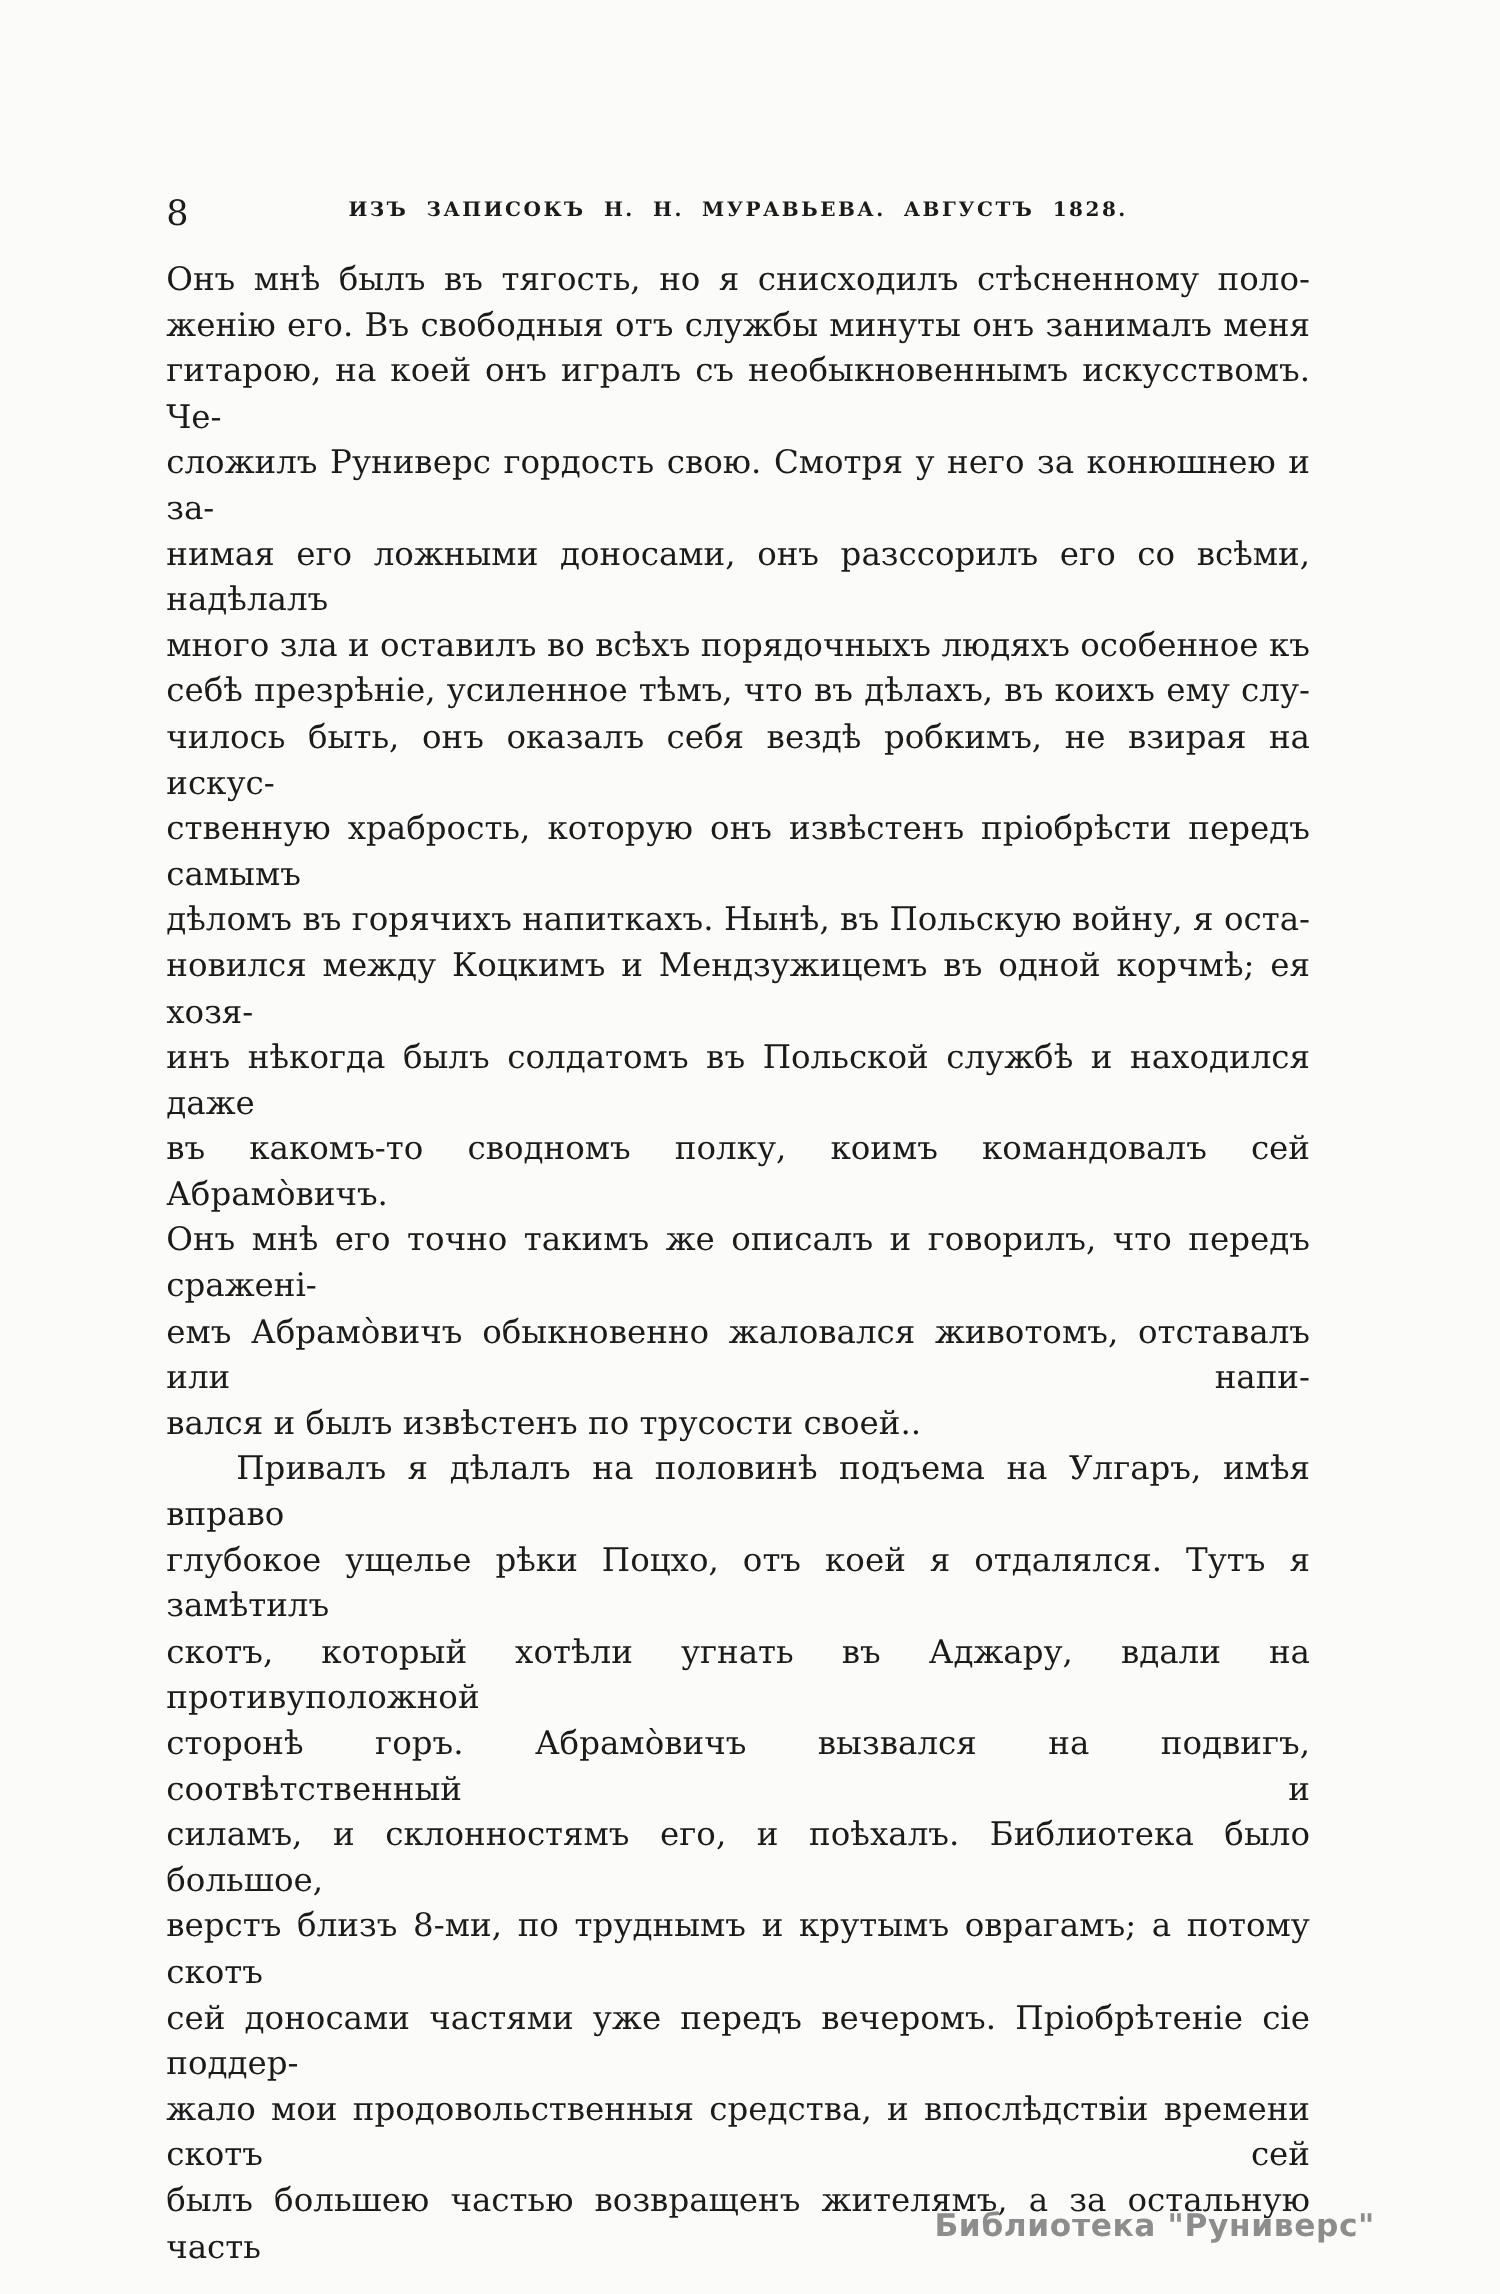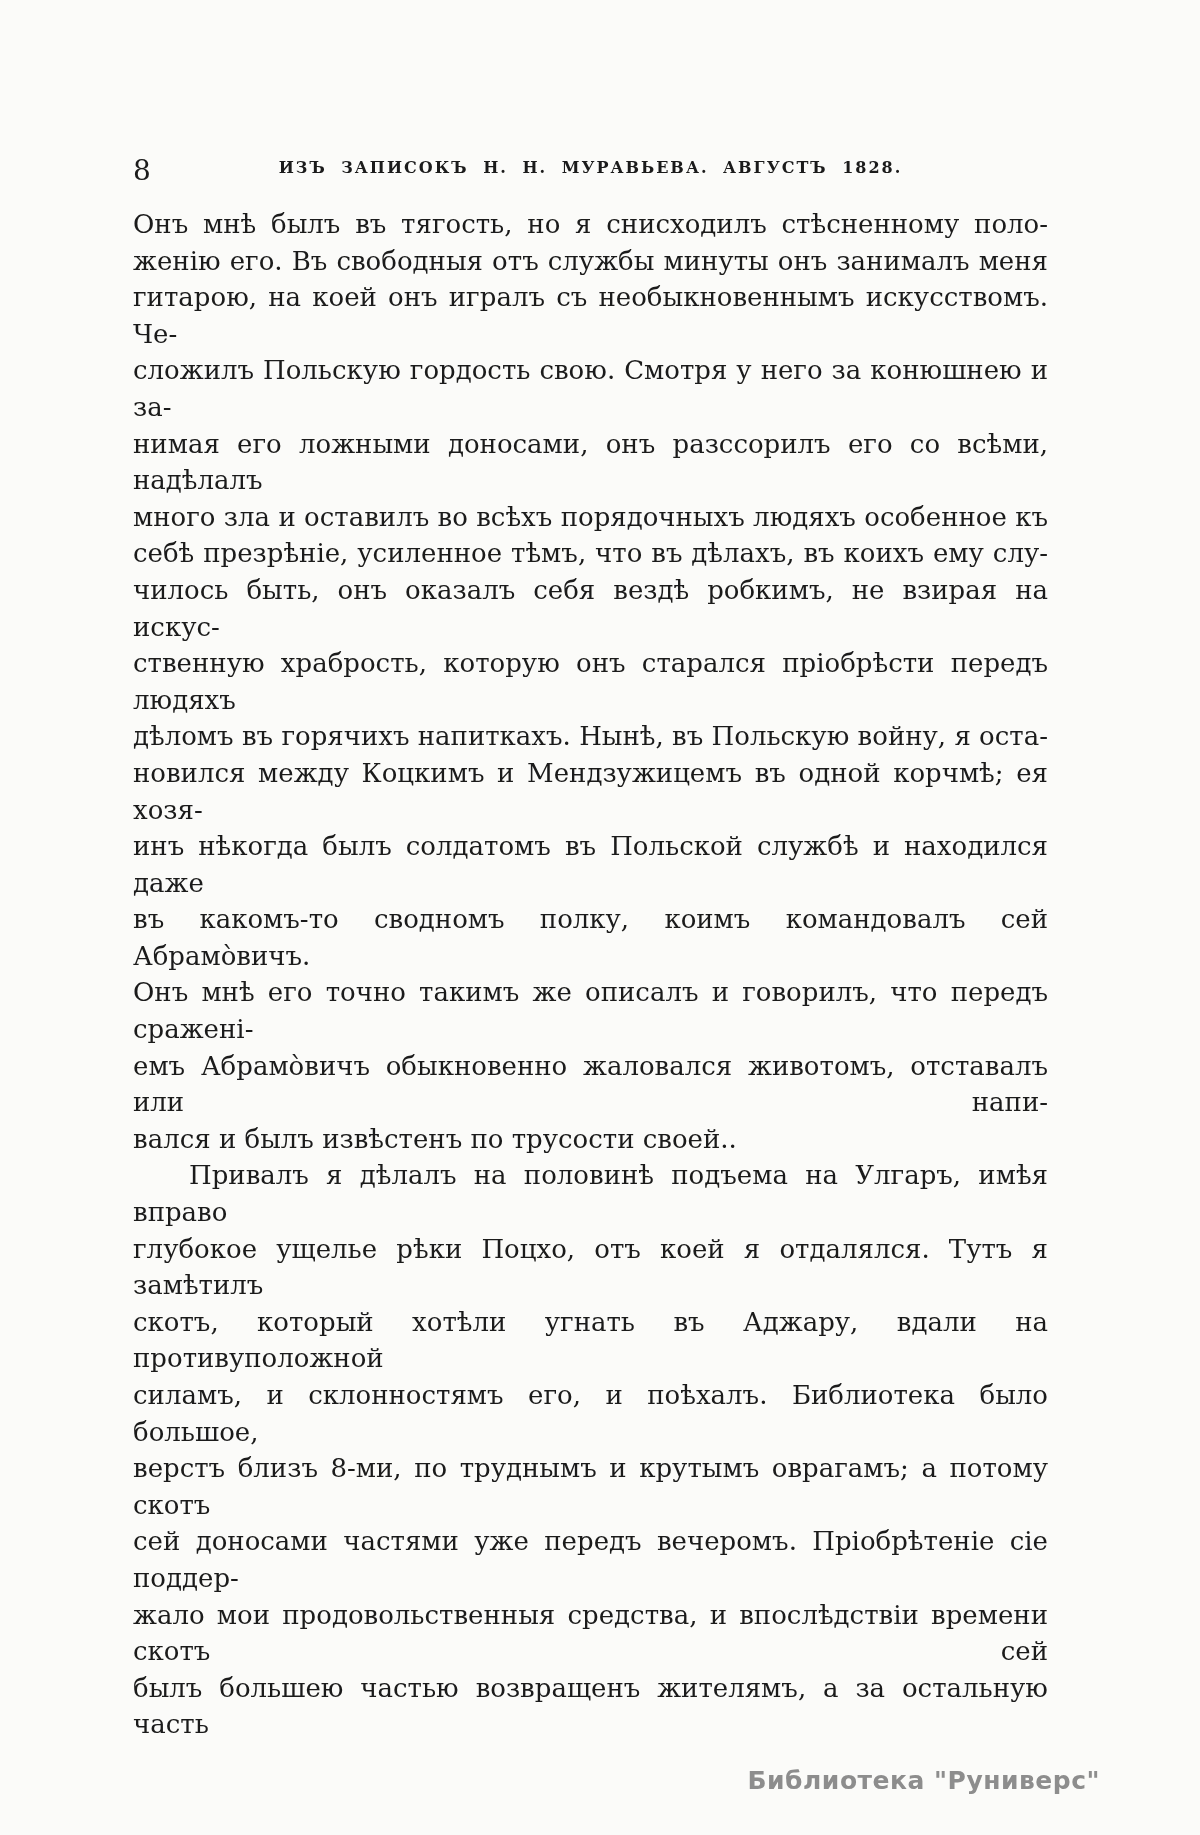--- a/index.html
+++ b/index.html
@@ -69,38 +69,39 @@
   <div class="header">
     <span class="page-number">8</span>
     <span class="header-title">ИЗЪ ЗАПИСОКЪ Н. Н. МУРАВЬЕВА. АВГУСТЪ 1828.</span>
   </div>
 
   <div class="body-text">
       <div class="paragraph">
         <div class="line">Онъ мнѣ былъ въ тягость, но я снисходилъ стѣсненному поло-</div>
         <div class="line">женію его. Въ свободныя отъ службы минуты онъ занималъ меня</div>
         <div class="line">гитарою, на коей онъ игралъ съ необыкновеннымъ искусствомъ. Че-</div>
-        <div class="line">сложилъ Польскую гордость свою. Смотря у него за конюшнею и за-</div>
+        <div class="line">сложилъ Руниверс гордость свою. Смотря у него за конюшнею и за-</div>
         <div class="line">нимая его ложными доносами, онъ разссорилъ его со всѣми, надѣлалъ</div>
         <div class="line">много зла и оставилъ во всѣхъ порядочныхъ людяхъ особенное къ</div>
         <div class="line">себѣ презрѣніе, усиленное тѣмъ, что въ дѣлахъ, въ коихъ ему слу-</div>
         <div class="line">чилось быть, онъ оказалъ себя вездѣ робкимъ, не взирая на искус-</div>
-        <div class="line">ственную храбрость, которую онъ старался пріобрѣсти передъ людяхъ</div>
+        <div class="line">ственную храбрость, которую онъ извѣстенъ пріобрѣсти передъ самымъ</div>
         <div class="line">дѣломъ въ горячихъ напиткахъ. Нынѣ, въ Польскую войну, я оста-</div>
         <div class="line">новился между Коцкимъ и Мендзужицемъ въ одной корчмѣ; ея хозя-</div>
         <div class="line">инъ нѣкогда былъ солдатомъ въ Польской службѣ и находился даже</div>
         <div class="line">въ какомъ-то сводномъ полку, коимъ командовалъ сей Абрамо̀вичъ.</div>
         <div class="line">Онъ мнѣ его точно такимъ же описалъ и говорилъ, что передъ сражені-</div>
         <div class="line">емъ Абрамо̀вичъ обыкновенно жаловался животомъ, отставалъ или напи-</div>
         <div class="line flush-last">вался и былъ извѣстенъ по трусости своей..</div>
       </div>
       <div class="paragraph indent">
         <div class="line">Привалъ я дѣлалъ на половинѣ подъема на Улгаръ, имѣя вправо</div>
         <div class="line">глубокое ущелье рѣки Поцхо, отъ коей я отдалялся. Тутъ я замѣтилъ</div>
         <div class="line">скотъ, который хотѣли угнать въ Аджару, вдали на противуположной</div>
+        <div class="line">сторонѣ горъ. Абрамо̀вичъ вызвался на подвигъ, соотвѣтственный и</div>
         <div class="line">силамъ, и склонностямъ его, и поѣхалъ. Библиотека было большое,</div>
         <div class="line">верстъ близъ 8-ми, по труднымъ и крутымъ оврагамъ; а потому скотъ</div>
         <div class="line">сей доносами частями уже передъ вечеромъ. Пріобрѣтеніе сіе поддер-</div>
         <div class="line">жало мои продовольственныя средства, и впослѣдствіи времени скотъ сей</div>
         <div class="line">былъ большею частью возвращенъ жителямъ, а за остальную часть</div>
       </div>
     </div>
 
   <div class="watermark">Библиотека "Руниверс"</div>
 </div>

